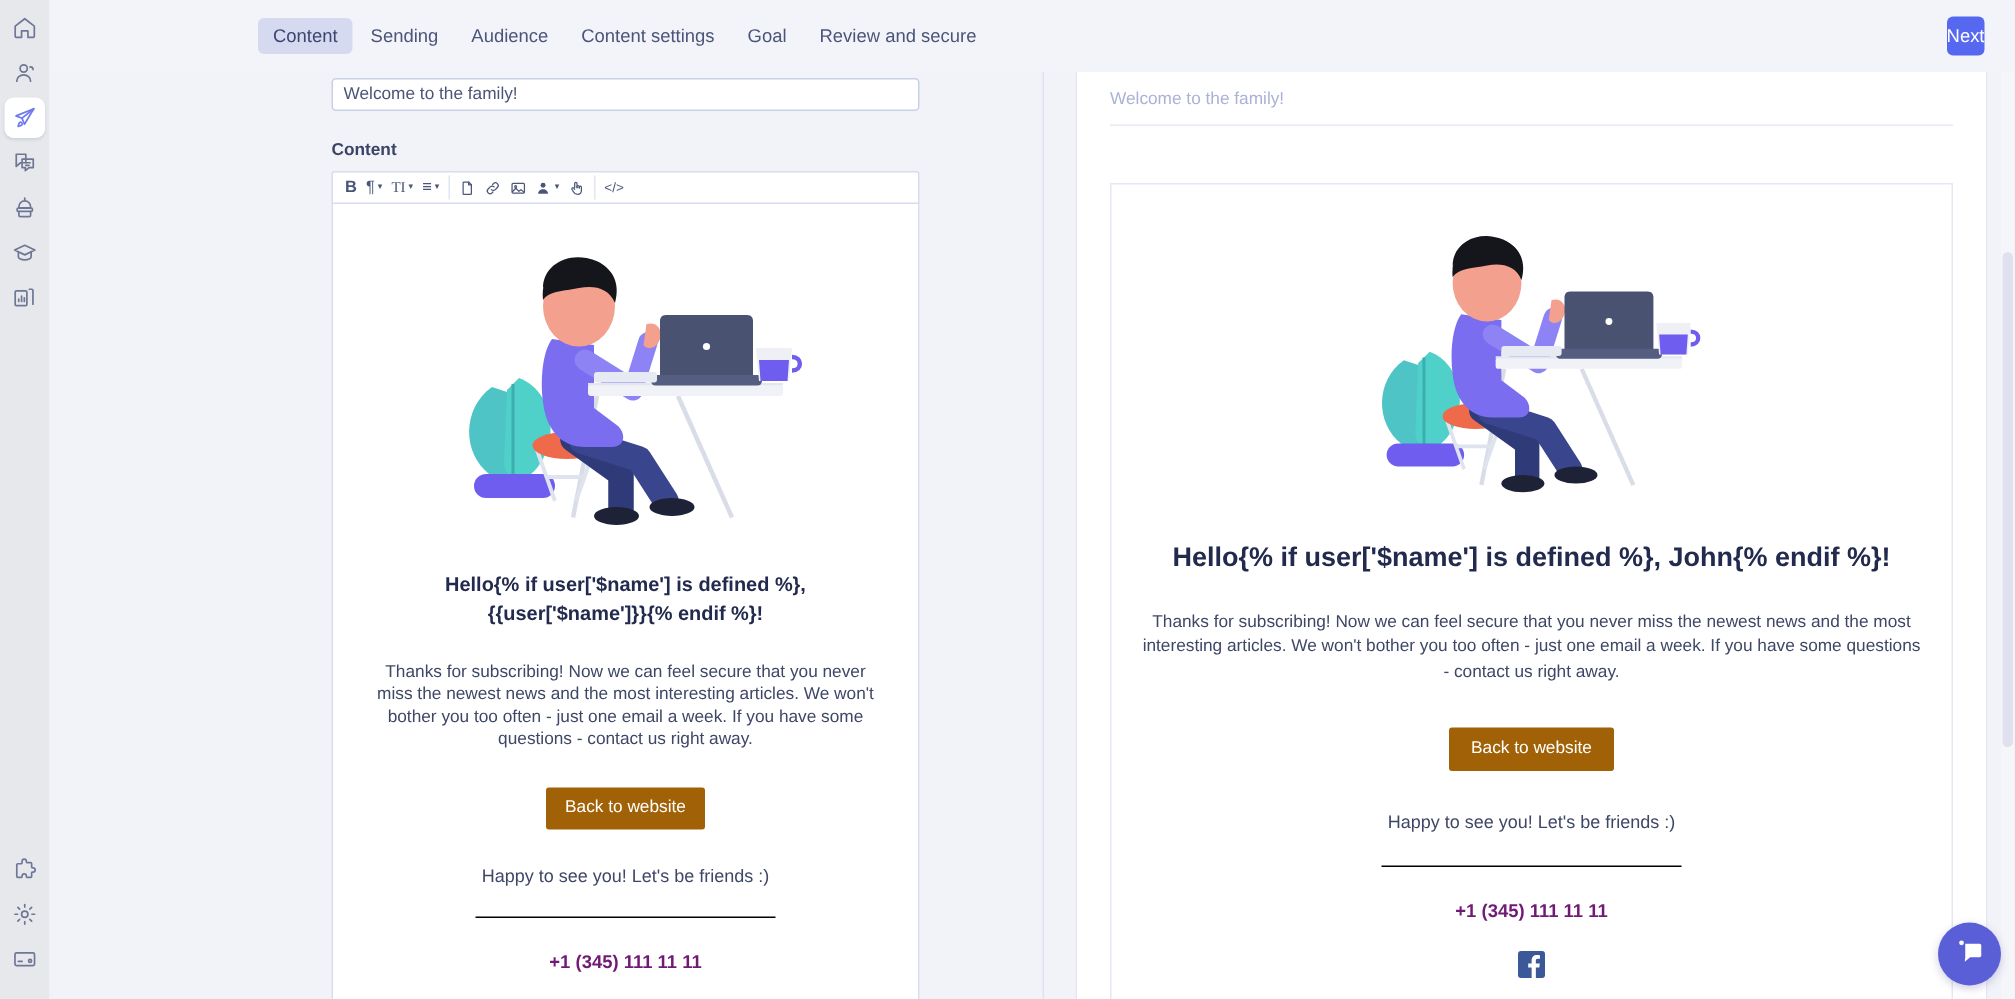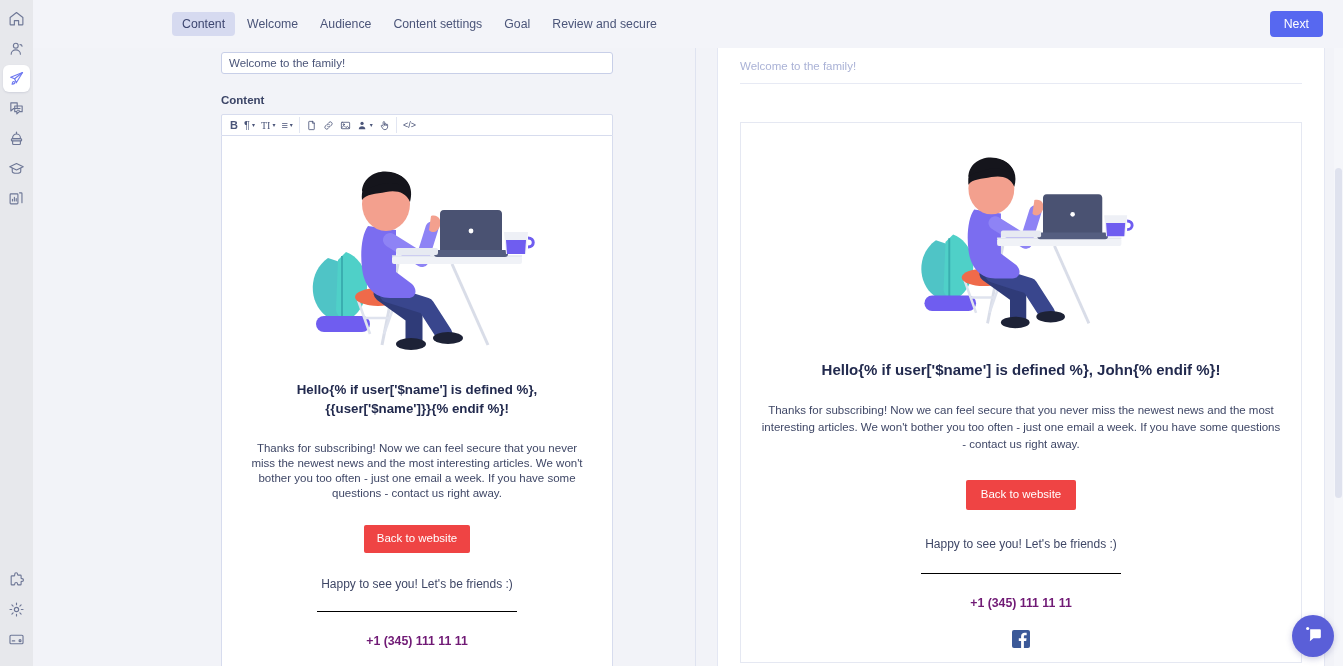--- a/index.html
+++ b/index.html
@@ -46,21 +46,21 @@
   .tabs { display:flex; align-items:center; margin-left:139px; gap:2px; }
   .tab {
     font-size:12.3px; color:#4b5579;
     padding:5px 10px; border-radius:4px; cursor:pointer;
     white-space:nowrap; line-height:1.2;
   }
   .tab.active { background:#d6daf0; color:#3d4670; }
   .next-btn {
     margin-left:auto;
     background:#5768f0; color:#ffffff;
-    font-size:12.3px; padding:6px 14px;
+    font-size:12.3px; padding:6px 0;
     border:none; border-radius:4px; cursor:pointer;
     line-height:1.2;
   }
 
   
   .split { flex:1; display:flex; min-height:0; position:relative; }
 
   
   .editor-col {
     width:662px; flex:0 0 662px;
@@ -114,21 +114,21 @@
 
   .mail-h1 {
     font-size:13.3px; font-weight:bold; color:#222a4e;
     line-height:1.42; margin:28px 0 0 0;
   }
   .mail-p {
     font-size:11.5px; color:#3f4766; line-height:1.32;
     margin:22px 6px 0 6px;
   }
   .mail-btn {
-    display:inline-block; background:#ef4444; color:#ffffff;
+    display:inline-block; background:#a16207; color:#ffffff;
     font-size:11.5px; padding:7px 13px; margin-top:24px;
     border:none; border-radius:2px; cursor:pointer;
     line-height:1.2;
   }
   .mail-sig {
     font-size:12px; color:#3f4766; margin-top:24px;
   }
   .mail-hr {
     border:none; border-top:1.3px solid #000; width:200px;
     margin:20px auto 0 auto;
@@ -161,21 +161,21 @@
     padding:12px 0 11px 0;
     border-bottom:1px solid #e7eaf4;
   }
   .preview-card {
     margin:38px 0 0 0;
     border:1px solid #e5e8f2;
     background:#ffffff;
     padding:12px 20px 10px 20px;
     text-align:center;
   }
-  .preview-card .mail-h1 { font-size:15px; }
+  .preview-card .mail-h1 { font-size:18px; }
   .preview-card .mail-p  { font-size:11.5px; margin:22px 0 0 0; line-height:1.45; }
   .preview-card .mail-btn{ margin-top:28px; padding:8px 15px; }
   .preview-card .mail-sig{ margin-top:27px; }
   .preview-card .mail-hr { margin-top:22px; width:200px; }
   .preview-card .mail-phone { margin-top:22px; }
   .preview-card .fb { margin-top:20px; }
 
   
   .sb-track {
     position:absolute; top:0; bottom:0; width:9px;
@@ -300,21 +300,21 @@
           </span>
       </div>
     </div>
   </div>
 
   <div class="content-wrap">
 
     <div class="topbar">
       <div class="tabs">
         <div class="tab active">Content</div>
-        <div class="tab">Welcome</div>
+        <div class="tab">Sending</div>
         <div class="tab">Audience</div>
         <div class="tab">Content settings</div>
         <div class="tab">Goal</div>
         <div class="tab">Review and secure</div>
       </div>
       <button class="next-btn">Next</button>
     </div>
 
     <div class="split">
 

